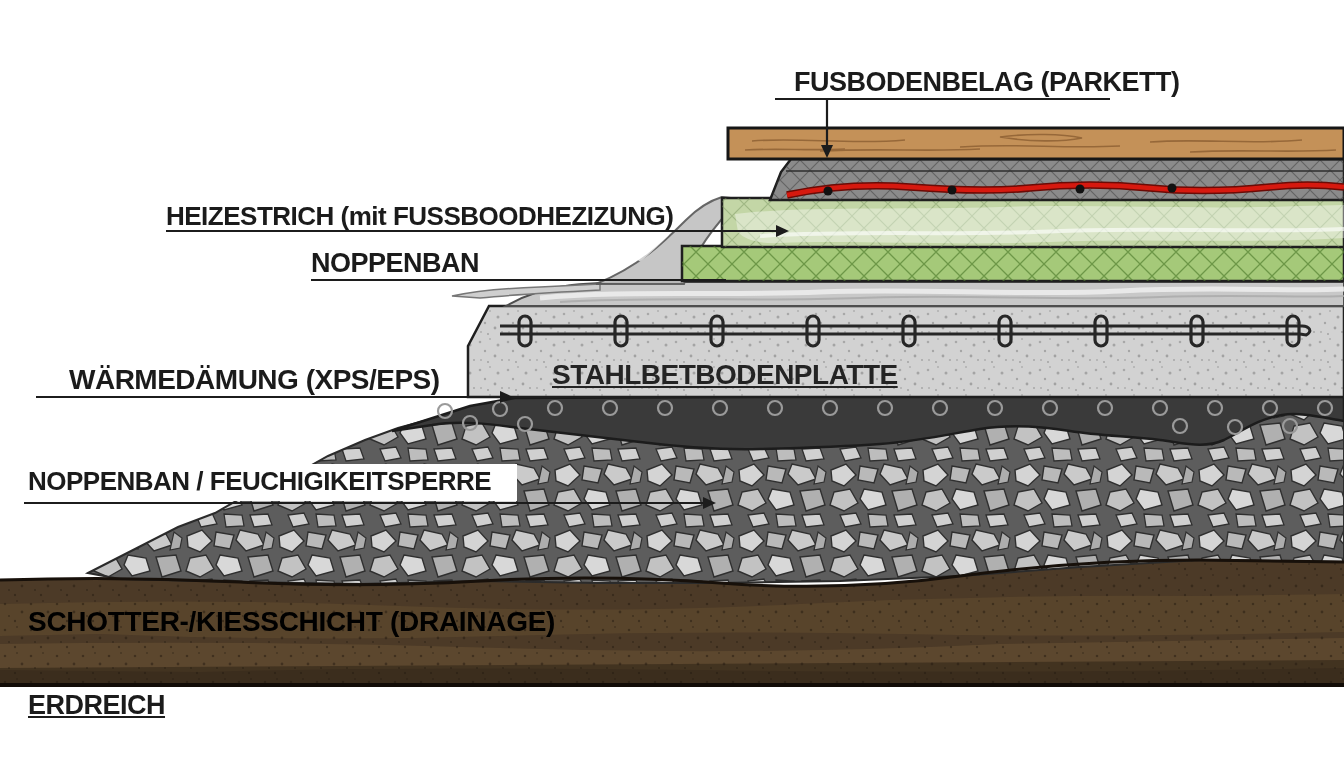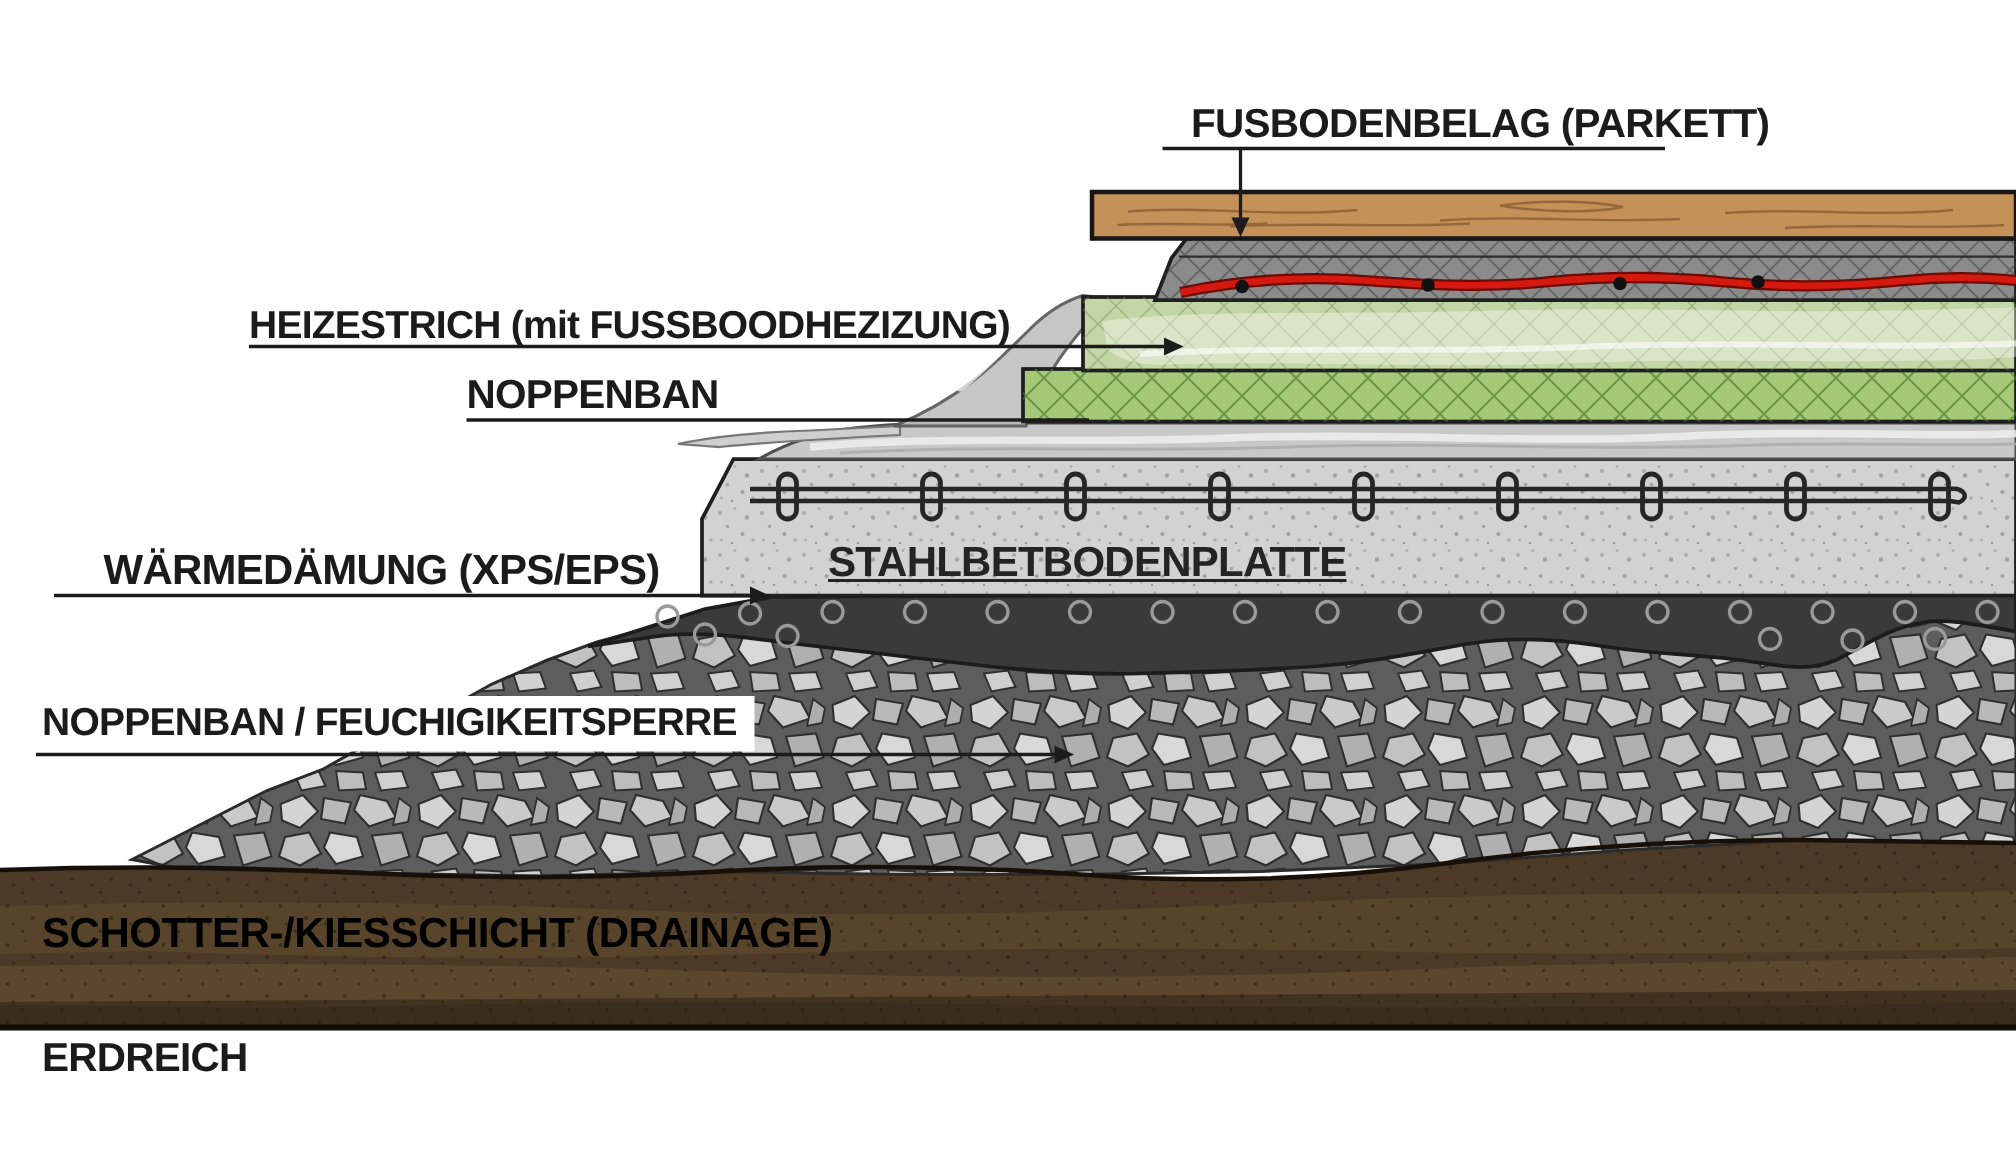--- a/index.html
+++ b/index.html
@@ -10,23 +10,23 @@
   .stage svg{position:absolute;left:0;top:0;}
   .lbl{
     position:absolute;color:#1b1b1b;font-weight:600;letter-spacing:-0.5px;
     white-space:nowrap;line-height:1.1;text-align:center;
   }
   #label-flooring{left:794px;top:68px;width:344px;font-size:27px;text-align:center;}
   #label-heating{left:166px;top:202px;font-size:26px;}
   #label-vapor{left:311px;top:249px;font-size:27px;}
   #label-insulation{left:38px;top:365px;font-size:28px;margin-left:31px;}
   #label-slab{left:552px;top:360px;width:306px;font-size:28px;text-align:center;color:#242424;text-decoration:underline;}
-  #label-membrane{left:22px;top:464px;font-size:26px;background:#ffffff;padding:3px 12px 5px 6px;}
+  #label-membrane{left:22px;top:464px;font-size:26px;background:#ffffff;padding:3px 26px 5px 6px;}
   #label-gravel{left:28px;top:607px;font-size:28px;color:#000000;letter-spacing:-0.3px;}
-  #label-soil{left:28px;top:691px;font-size:27px;}
+  #label-soil{left:28px;top:691px;font-size:27px;text-decoration:underline;}
 </style>
 </head>
 <body>
 
 <div class="stage">
 
 <svg width="1344" height="768" viewBox="0 0 1344 768">
   <defs>
     <pattern id="pat-hatchx" width="20" height="20" patternUnits="userSpaceOnUse">
       <path d="M0,0 L20,20 M20,0 L0,20" stroke="#3c3c3c" stroke-width="1.2" opacity="0.5"></path>

